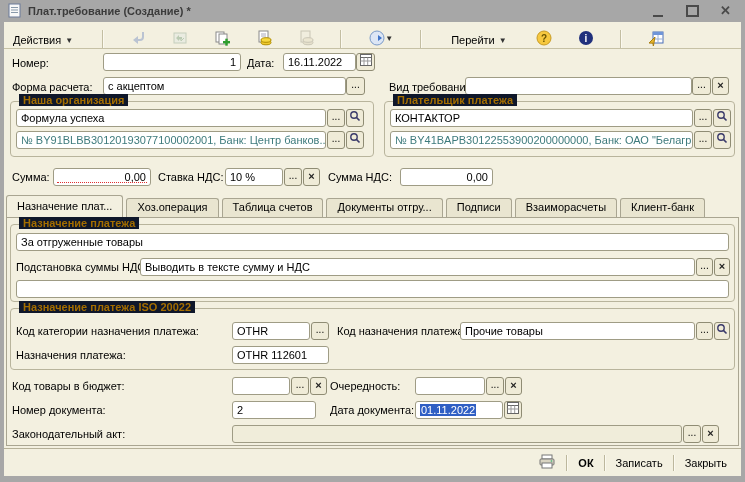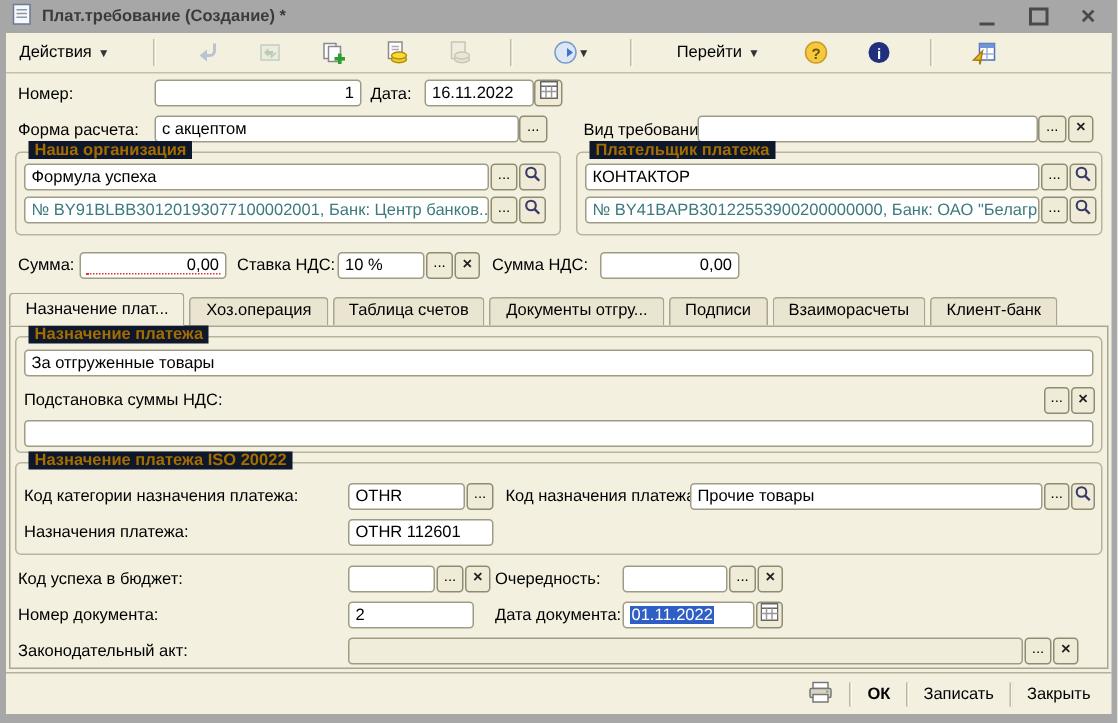--- a/index.html
+++ b/index.html
@@ -6,21 +6,21 @@
   .page{position:relative;width:745px;height:482px;background:#a7a7a7;font-family:"Liberation Sans",sans-serif;font-size:11px;color:#000;overflow:hidden;}
   
   .titlebar{position:absolute;left:0;top:0;width:745px;height:22px;display:flex;align-items:center;gap:7px;padding-left:8px;box-sizing:border-box;color:#3b3b3b;font-weight:bold;}
   .winctl{position:absolute;top:0;height:22px;display:flex;align-items:center;color:#4a4a4a;}
   .win-min{width:10px;height:2px;background:#4a4a4a;margin-top:9px;}
   .win-max{width:9px;height:8px;border:2px solid #4a4a4a;}
   .win-close{font-size:13px;font-weight:bold;line-height:22px;}
   
   .content{position:absolute;left:4px;top:22px;width:737px;height:454px;background:#f3f0e0;}
   
-  .toolbar{position:absolute;left:4px;top:22px;width:737px;height:27px;display:flex;align-items:center;padding:0 4px;box-sizing:border-box;gap:22px;border-bottom:1px solid #c6c1a5;background:#f3f0e0;}
+  .toolbar{position:absolute;left:4px;top:22px;width:737px;height:27px;display:flex;align-items:flex-end;padding:0 4px;box-sizing:border-box;gap:22px;border-bottom:1px solid #c6c1a5;background:#f3f0e0;}
   .tbtn{display:flex;align-items:center;gap:4px;padding:2px 5px;border-radius:2px;cursor:default;}
   .ticon{width:20px;height:20px;display:flex;align-items:center;justify-content:center;}
   .ticon.disabled{opacity:.55;}
   .tsep{width:1px;height:18px;background:#c3bea2;border-right:1px solid #fbf9ef;margin:0 2px;}
   .caret{font-size:8px;color:#333;}
   
   .lbl{position:absolute;white-space:nowrap;}
   .fld{position:absolute;height:18px;box-sizing:border-box;background:#fff;border:1px solid #9f9c85;border-radius:3px;padding:1px 4px 0 4px;line-height:15px;overflow:hidden;white-space:nowrap;}
   .fld.num{text-align:right;}
   .fld.disabled{background:#f0edda;}
@@ -227,41 +227,42 @@
     <div class="tab">Взаиморасчеты</div>
     <div class="tab">Клиент-банк</div>
   </div>
   <div class="tabpage"></div>
 
   <div class="group" style="left:10px;top:224px;width:725px;height:78px;">
     <span class="gtitle">Назначение платежа</span>
   </div>
   <div class="fld" style="left:16px;top:233px;width:713px;">За отгруженные товары</div>
   <div class="lbl" style="left:16px;top:261px;">Подстановка суммы НДС:</div>
+  <div class="fld" style="left:140px;top:258px;width:555px;">Выводить в тексте сумму и НДС</div>
   <div class="btn" style="left:696px;top:258px;width:17px;">...</div>
   <div class="btn" style="left:714px;top:258px;width:16px;"><span class="x">×</span></div>
   <div class="fld" style="left:16px;top:280px;width:713px;height:18px;"></div>
 
   <div class="group" style="left:10px;top:308px;width:725px;height:62px;">
     <span class="gtitle">Назначение платежа ISO 20022</span>
   </div>
   <div class="lbl" style="left:16px;top:325px;">Код категории назначения платежа:</div>
   <div class="fld" style="left:232px;top:322px;width:78px;">OTHR</div>
   <div class="btn" style="left:311px;top:322px;width:18px;">...</div>
   <div class="lbl" style="left:337px;top:325px;">Код назначения платежа:</div>
   <div class="fld" style="left:460px;top:322px;width:235px;">Прочие товары</div>
   <div class="btn" style="left:696px;top:322px;width:17px;">...</div>
   <div class="btn" style="left:714px;top:322px;width:16px;"><svg width="12" height="12">
         <circle cx="5" cy="5" r="3.2" fill="none" stroke="#3a3a6a" stroke-width="1.4"></circle>
         <line x1="7.4" y1="7.4" x2="10.5" y2="10.5" stroke="#3a3a6a" stroke-width="1.6"></line>
       </svg></div>
   <div class="lbl" style="left:16px;top:349px;">Назначения платежа:</div>
   <div class="fld" style="left:232px;top:346px;width:97px;">OTHR 112601</div>
 
-  <div class="lbl" style="left:12px;top:380px;">Код успеха в бюджет:</div>
+  <div class="lbl" style="left:12px;top:380px;">Код товары в бюджет:</div>
   <div class="fld" style="left:232px;top:377px;width:58px;"></div>
   <div class="btn" style="left:291px;top:377px;width:18px;">...</div>
   <div class="btn" style="left:310px;top:377px;width:17px;"><span class="x">×</span></div>
   <div class="lbl" style="left:330px;top:380px;">Очередность:</div>
   <div class="fld" style="left:415px;top:377px;width:70px;"></div>
   <div class="btn" style="left:486px;top:377px;width:18px;">...</div>
   <div class="btn" style="left:505px;top:377px;width:17px;"><span class="x">×</span></div>
 
   <div class="lbl" style="left:12px;top:404px;">Номер документа:</div>
   <div class="fld" style="left:232px;top:401px;width:84px;">2</div>

